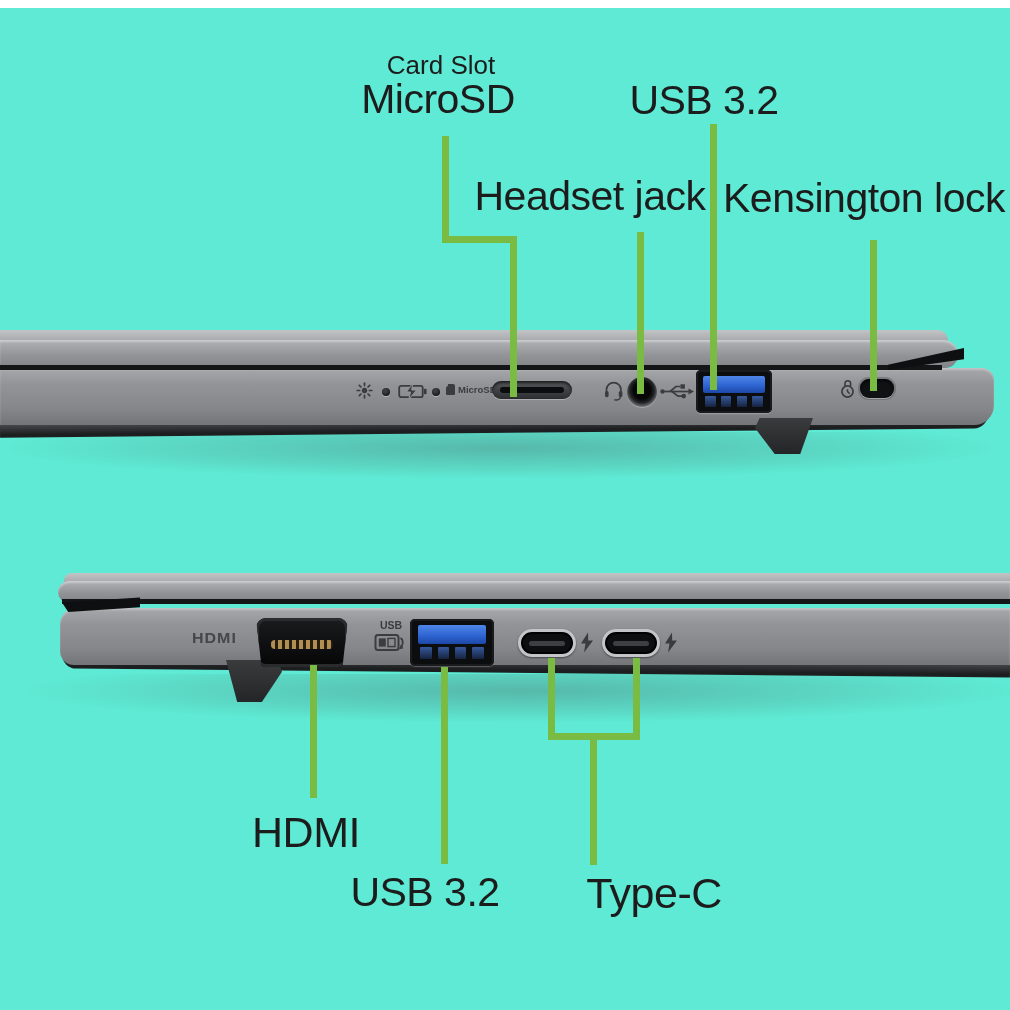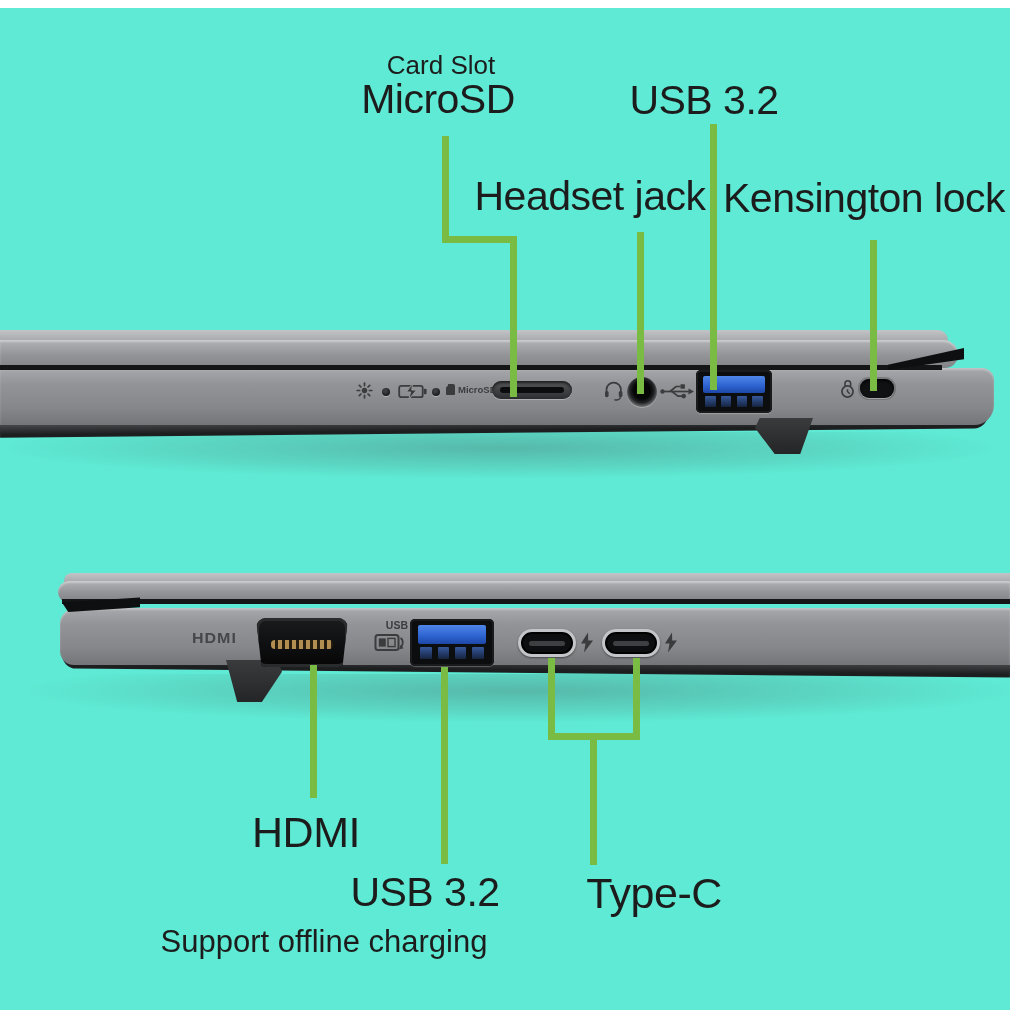--- a/index.html
+++ b/index.html
@@ -134,40 +134,39 @@
   #i-led2 { left:432px; top:380px; }
   #i-power  { left:355px; top:373px; }
   #i-batt   { left:398px; top:375px; }
   #i-sdprint{ left:445px; top:375px; display:flex; align-items:center; gap:2px; }
   #i-sdprint .t { font-size:9.5px; font-weight:bold; color:#3b3c3e; letter-spacing:0; }
   #i-headset{ left:603px; top:372px; }
   #i-usbtri { left:659px; top:374px; }
   #i-klock  { left:839px; top:371px; }
   #i-hdmiprint { left:192px; top:621px; font-size:16px; font-weight:bold; color:#46474a;
                  letter-spacing:1px; transform:scaleY(0.92); z-index:6; position:absolute; }
-  #i-usbcharge { left:374px; top:612px; width:34px; text-align:right; }
+  #i-usbcharge { left:374px; top:612px; width:34px; text-align:center; }
   #i-usbcharge .t { font-size:10.5px; font-weight:bold; color:#3b3c3e; display:block; line-height:11px; }
   #i-bolt1 { left:580px; top:624px; }
   #i-bolt2 { left:664px; top:624px; }
 
   svg { display:block; }
 </style>
 </head>
 <body>
 
 <div id="canvas">
 
   <div class="lbl small" id="lbl-cardslot">Card Slot</div>
   <div class="lbl" id="lbl-microsd">MicroSD</div>
   <div class="lbl" id="lbl-usb-top">USB 3.2</div>
   <div class="lbl" id="lbl-kensington">Kensington lock</div>
   <div class="lbl" id="lbl-headset">Headset jack</div>
   <div class="lbl" id="lbl-hdmi">HDMI</div>
   <div class="lbl" id="lbl-usb-bottom">USB 3.2</div>
-  <div class="lbl small" id="lbl-support">Support offline charging</div>
   <div class="lbl" id="lbl-typec">Type-C</div>
 
   <div class="gline" id="ln-ms-v1" style="background: rgb(122, 188, 67);"></div>
   <div class="gline" id="ln-ms-h" style="background: rgb(122, 188, 67);"></div>
   <div class="gline" id="ln-ms-v2" style="background: rgb(122, 188, 67);"></div>
   <div class="gline" id="ln-usb-t" style="background: rgb(122, 188, 67);"></div>
   <div class="gline" id="ln-hs" style="background: rgb(122, 188, 67);"></div>
   <div class="gline" id="ln-ken" style="background: rgb(122, 188, 67);"></div>
   <div class="gline" id="ln-hdmi" style="background: rgb(122, 188, 67);"></div>
   <div class="gline" id="ln-usb-b" style="background: rgb(122, 188, 67);"></div>

